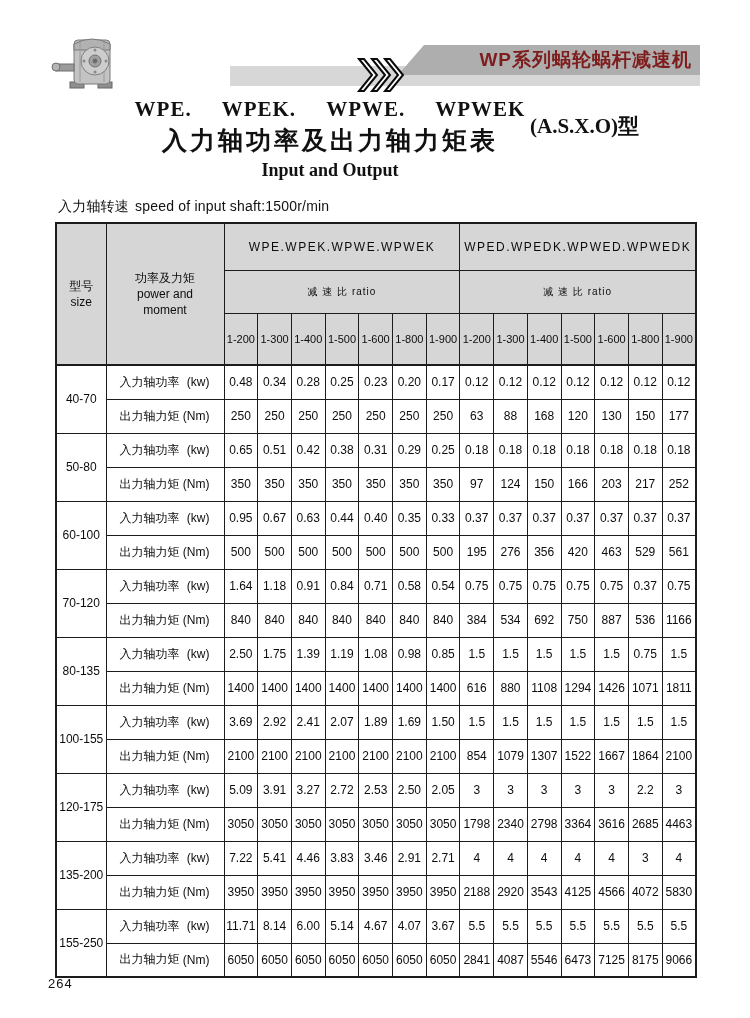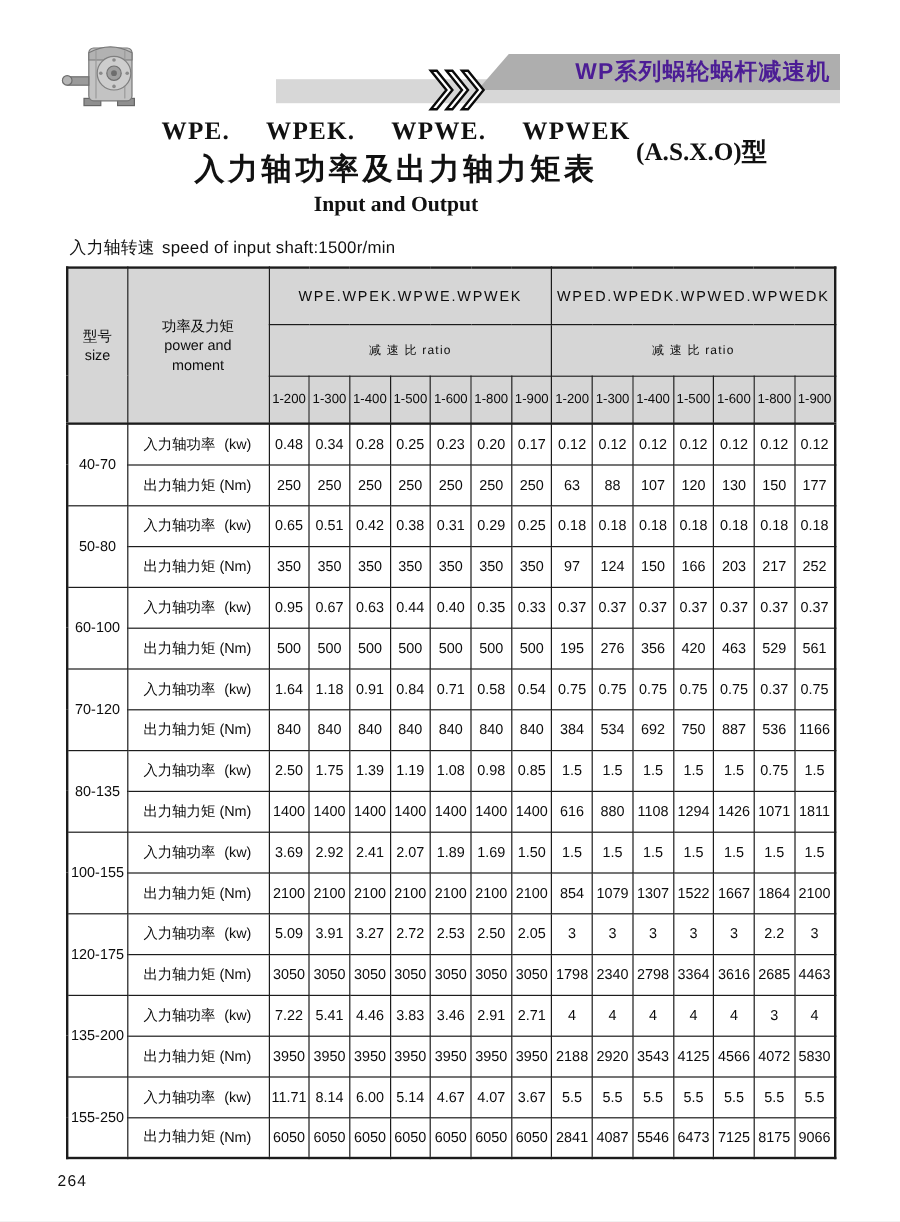--- a/index.html
+++ b/index.html
@@ -9,21 +9,21 @@
     margin:0 auto;
   }
   
   .band-light{position:absolute;left:230px;top:66px;width:470px;height:20px;background:#d7d7d7;}
   .band-dark{
     position:absolute;left:398px;top:45px;width:302px;height:30px;background:#aeaeae;
     clip-path:polygon(26px 0,100% 0,100% 100%,0 100%);
     display:flex;align-items:center;justify-content:flex-end;
   }
   .band-dark span{
-    font-weight:bold;font-size:19px;letter-spacing:1px;color:#4c1d95;
+    font-weight:bold;font-size:19px;letter-spacing:1px;color:#7f1d1d;
     padding-right:8px;white-space:nowrap;
   }
   .chevrons{position:absolute;left:355px;top:56px;}
   .product-photo{position:absolute;left:50px;top:30px;}
   
   .title-block{position:absolute;left:120px;top:98px;width:420px;text-align:center;
     font-family:"Liberation Serif",serif;font-weight:bold;}
   .model-line{display:flex;justify-content:center;font-size:21px;letter-spacing:1px;line-height:23px;white-space:nowrap;align-items:center;}
   .model-line.l1{gap:30px;}
   .model-line.l2{gap:18px;}
@@ -39,21 +39,21 @@
   table.data{
     position:absolute;left:55px;top:222px;width:642px;
     border-collapse:collapse;table-layout:fixed;
     font-size:12px;color:#0c0c0c;
   }
   table.data th,table.data td{border:1px solid #1c1c1c;padding:0;text-align:center;vertical-align:middle;overflow:hidden;}
   table.data{border:2px solid #1c1c1c;}
   thead th{background:#d6d6d6;font-weight:normal;}
   thead tr.hr1{height:47px;}
   thead tr.hr2{height:43px;}
-  thead tr.hr3{height:40px;}
+  thead tr.hr3{height:52px;}
   thead{border-bottom:2px solid #1c1c1c;}
   tbody tr{height:34px;background:#fff;}
   .col-size{width:50px;}
   .col-power{width:118px;}
   .group-name{font-size:12px;letter-spacing:1.5px;white-space:nowrap;}
   .ratio-label{font-size:10px;letter-spacing:1px;}
   .ratio-val{font-size:11px;}
   .size-cell{font-size:12px;}
   .rowlabel{display:flex;justify-content:space-between;align-items:center;padding:0 14px 0 13px;font-size:12px;}
   .head-2line{font-size:12px;line-height:16px;}
@@ -184,21 +184,21 @@
           </td>
           <td>250</td>
           <td>250</td>
           <td>250</td>
           <td>250</td>
           <td>250</td>
           <td>250</td>
           <td>250</td>
           <td>63</td>
           <td>88</td>
-          <td>107</td>
+          <td>168</td>
           <td>120</td>
           <td>130</td>
           <td>150</td>
           <td>177</td>
         </tr>
         <tr>
           <td rowspan="2" class="size-cell">50-80</td>
           <td>
             <div class="rowlabel">
               <span>入力轴功率</span>

